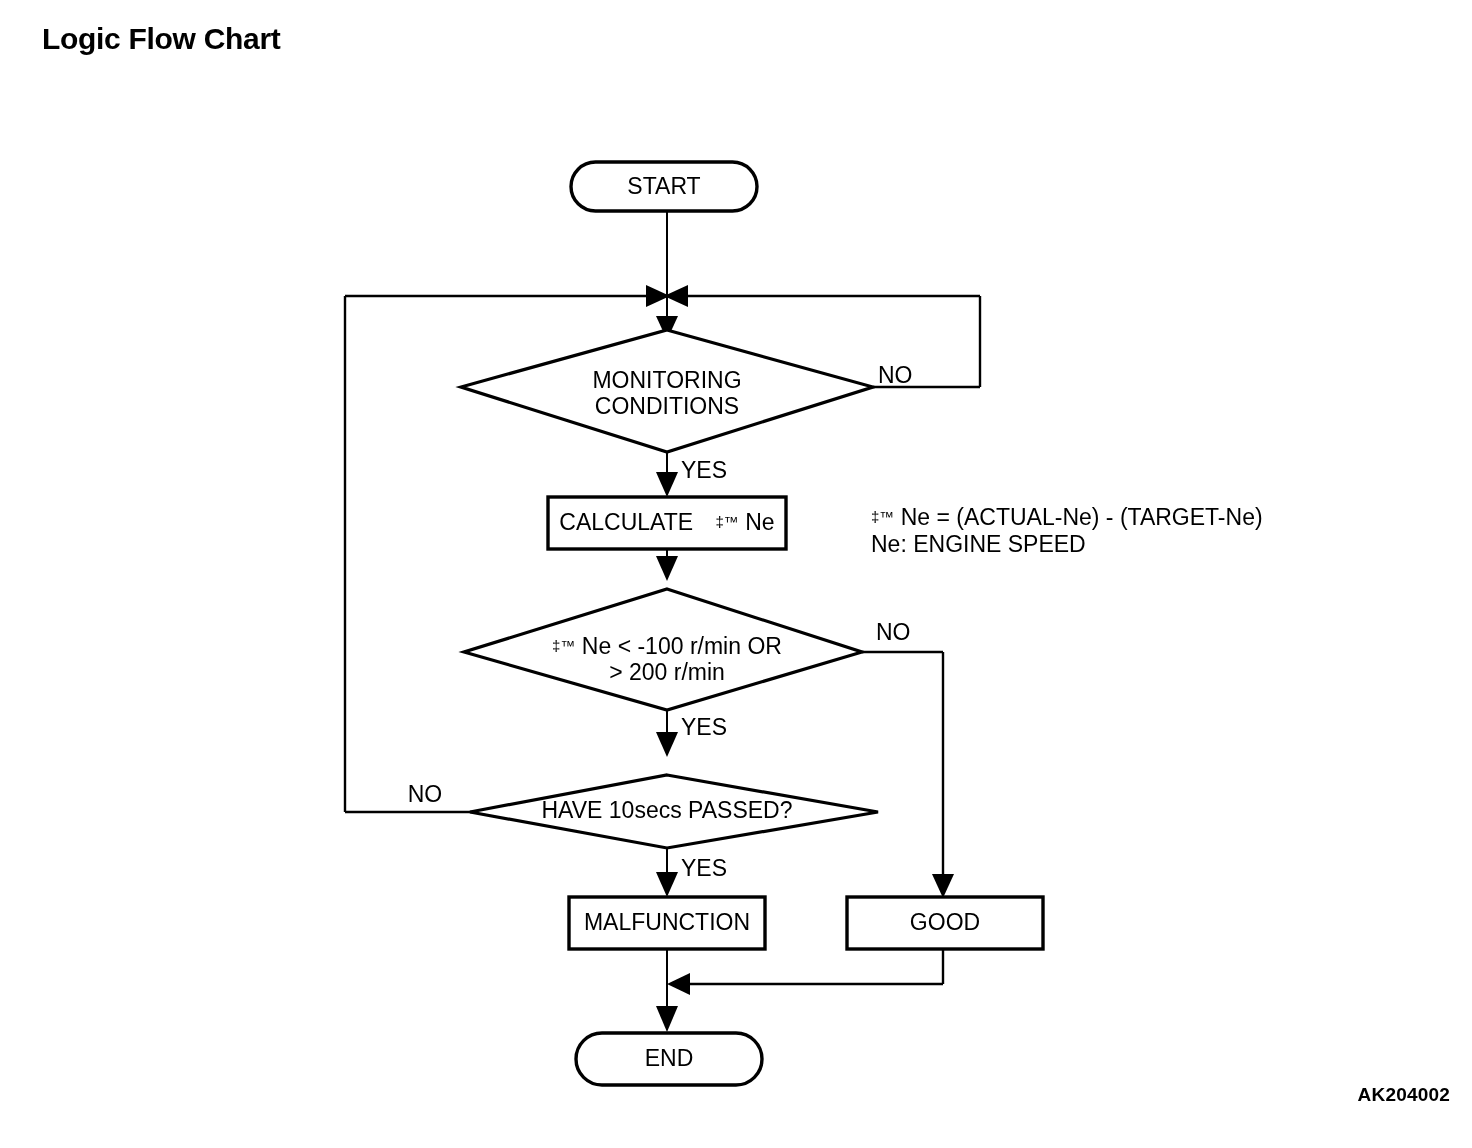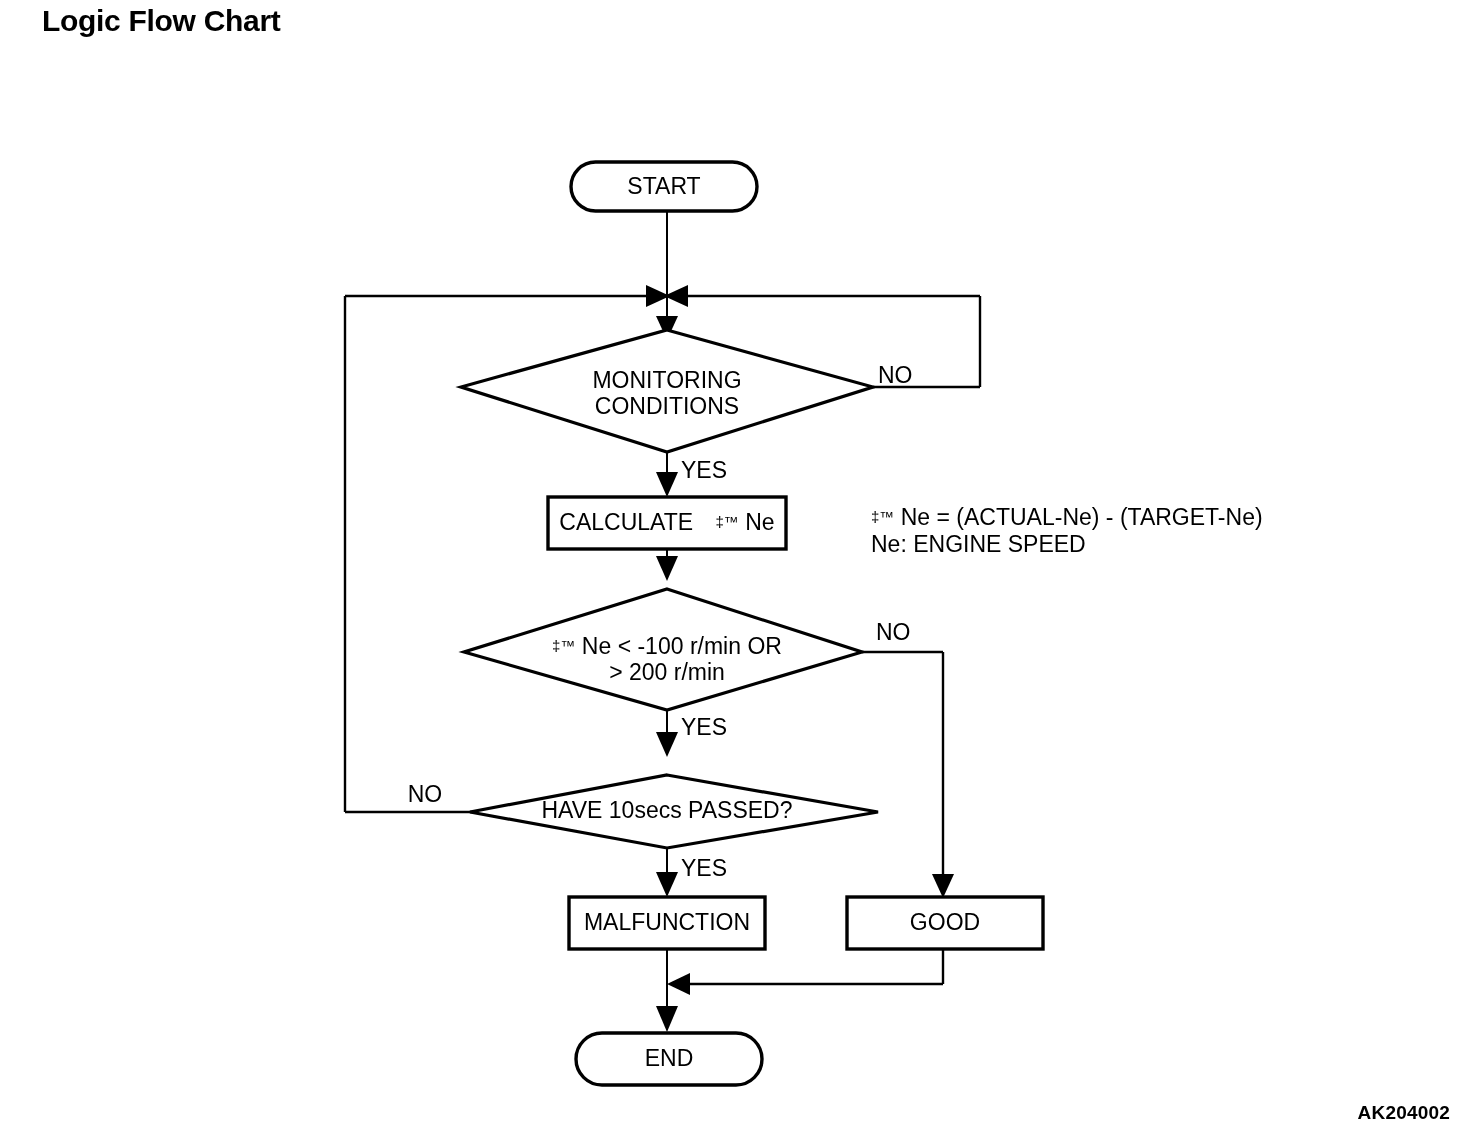--- a/index.html
+++ b/index.html
@@ -11,30 +11,30 @@
     width: 1472px;
     height: 1148px;
     position: relative;
     font-family: "Liberation Sans", sans-serif;
     color: #000000;
     overflow: hidden;
   }
   #page-title {
     position: absolute;
     left: 42px;
-    top: 4px;
+    top: 22px;
     font-size: 30px;
     font-weight: bold;
     letter-spacing: -0.3px;
     white-space: nowrap;
   }
   #figure-id {
     position: absolute;
     right: 22px;
-    bottom: 24px;
+    bottom: 42px;
     font-size: 19px;
     font-weight: bold;
     letter-spacing: 0.2px;
     white-space: nowrap;
   }
   #flow-svg {
     position: absolute;
     left: 0;
     top: 0;
   }

